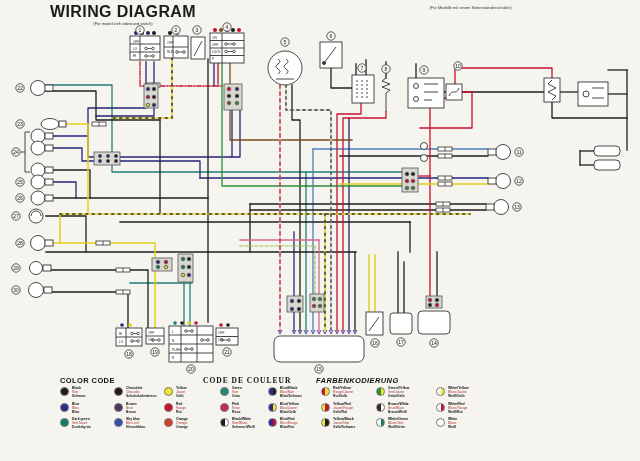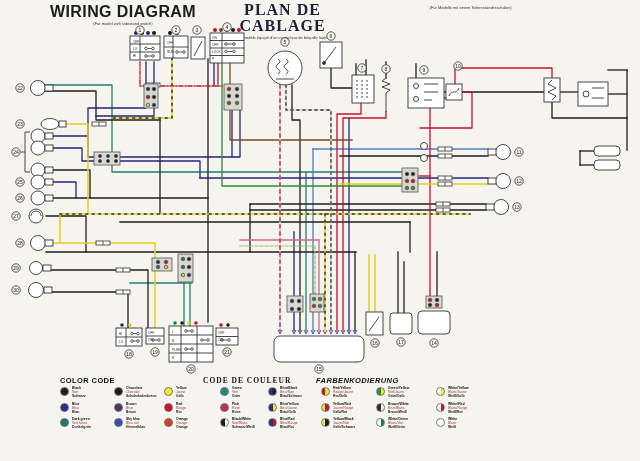--- a/index.html
+++ b/index.html
@@ -23,24 +23,20 @@
   .lines .de{font-weight:bold;color:#222;}
 </style>
 </head>
 <body>
 
 <div class="page">
 
   <div class="titleblock en" style="left:38px;top:4px;width:170px">
     <div class="t">WIRING DIAGRAM</div>
     <div class="s">(For model with sidestand switch)</div>
-  </div>
-  <div class="titleblock fr" style="left:200px;top:2px;width:165px">
-    <div class="t">PLAN DE CABLAGE</div>
-    <div class="s">(Pour modèle équipé d'un contacteur de béquille latérale)</div>
   </div>
   <div class="titleblock de" style="left:398px;top:4px;width:145px">
     <div class="s">(Für Modelle mit einem Seitenständerschalter)</div>
   </div>
 
   <svg id="diagram" width="640" height="461" viewBox="0 0 640 461">
 
     <g fill="none" stroke-linecap="square" stroke-linejoin="round">
 
       <g stroke="#1f7f76" stroke-width="1.3">

